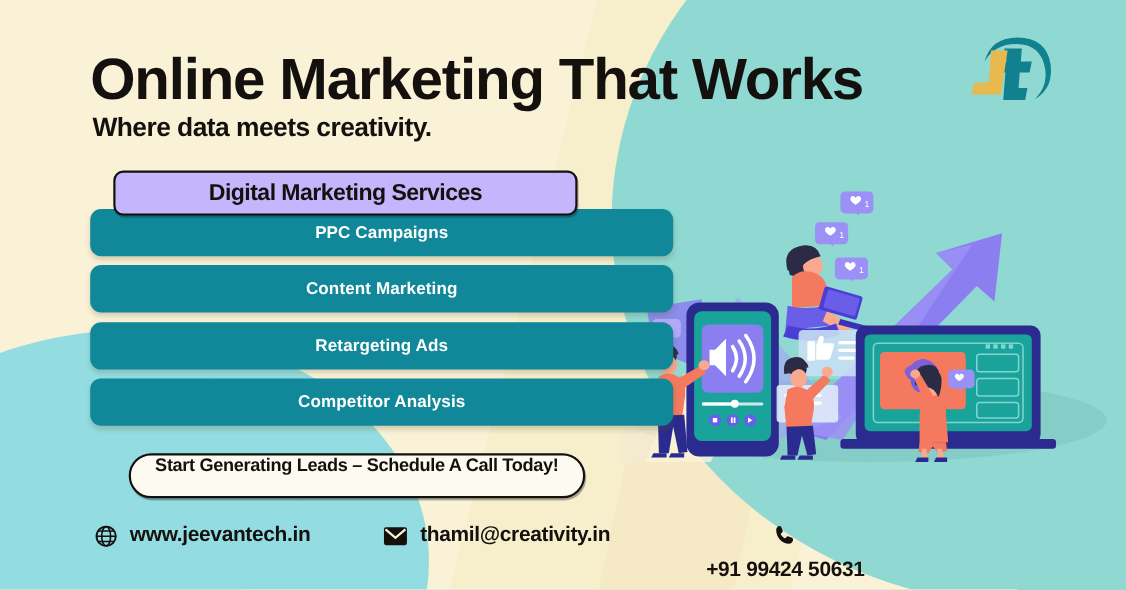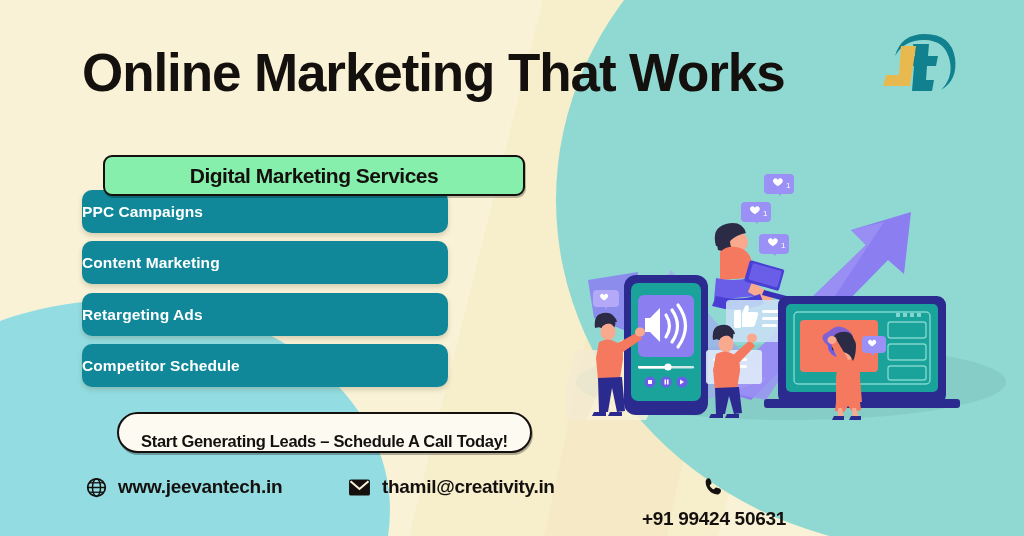--- a/index.html
+++ b/index.html
@@ -27,42 +27,42 @@
   .headline{position:absolute;left:82px;top:42px;font-size:53px;font-weight:bold;
     color:#14100e;letter-spacing:-1.1px;white-space:nowrap;}
   .subhead{position:absolute;left:84px;top:103px;font-size:24px;font-weight:bold;
     color:#14100e;letter-spacing:-.5px;white-space:nowrap;}
 
   
   .logo{position:absolute;left:865px;top:30px;width:104px;height:72px;}
 
   
   .svc-title{position:absolute;left:103px;top:155px;width:418px;height:37px;
-    background:#86efac;border:2.5px solid #14100e;border-radius:9px;
+    background:#c4b5fd;border:2.5px solid #14100e;border-radius:9px;
     display:flex;align-items:center;justify-content:center;z-index:6;
     box-shadow:1px 2px 0 rgba(0,0,0,.25);}
   .svc-title span{font-size:21px;font-weight:bold;color:#14100e;letter-spacing:-.5px;}
 
-  .pill{position:absolute;left:82px;width:366px;height:43px;background:#11889a;
-    border-radius:10px;display:flex;align-items:center;justify-content:flex-start;
+  .pill{position:absolute;left:82px;width:530px;height:43px;background:#11889a;
+    border-radius:10px;display:flex;align-items:center;justify-content:center;
     box-shadow:0 3px 5px rgba(90,80,40,.22);}
   .pill span{font-size:15.5px;font-weight:bold;color:#ffffff;letter-spacing:.1px;}
   .pill .fold-l{position:absolute;left:0px;top:-9px;width:36px;height:16px;
     background:#0c6d7c;border-radius:8px 8px 2px 2px;z-index:-1;}
   .pill .fold-r{position:absolute;right:0px;bottom:-9px;width:36px;height:16px;
     background:#0c6d7c;border-radius:2px 2px 8px 8px;z-index:-1;}
   .pill.p0{top:190px;}
   .pill.p1{top:241px;}
   .pill.p2{top:293px;}
   .pill.p3{top:344px;}
 
   
   .cta{position:absolute;left:117px;top:412px;height:37px;padding:0 22px;
     background:#fdfaf2;border:2.5px solid #14100e;border-radius:21px;
-    display:flex;align-items:flex-end;justify-content:center;
+    display:flex;align-items:flex-start;justify-content:center;
     box-shadow:1px 2px 0 rgba(0,0,0,.3);}
   .cta span{font-size:16.5px;font-weight:bold;color:#14100e;letter-spacing:-.3px;white-space:nowrap;}
 
   
   .contact{position:absolute;display:flex;align-items:center;gap:11px;}
   .contact .txt{font-size:19px;font-weight:bold;color:#14100e;letter-spacing:-.3px;white-space:nowrap;}
   .c-web{left:86px;top:476px;}
   .c-mail{left:348px;top:476px;}
   .c-phone{left:642px;top:476px;flex-direction:column;}
   .ico{display:block;}
@@ -221,20 +221,21 @@
       <ellipse cx="266" cy="190" rx="4.5" ry="4" fill="#f9a98e"></ellipse>
       <path d="M270 252 l24 0 l1 8 l-8 2 l-5-6 l-4 6 l-9 -1 z" fill="#f4795e"></path>
       <path d="M272 258 l4 0 l2 10 l-6 1 z" fill="#f9a98e"></path>
       <path d="M286 258 l4 0 l3 10 l-6 1 z" fill="#f9a98e"></path>
       <path d="M268 266 l10 0 l0 4 l-12 0 z" fill="#2a2a8f"></path>
       <path d="M285 266 l10 0 l0 4 l-12 0 z" fill="#2a2a8f"></path>
     </g>
   </svg>
 
   <div class="headline">Online Marketing That Works</div>
+  <div class="subhead">Where data meets creativity.</div>
 
   <svg class="logo" viewBox="0 0 104 72">
     <path d="M30 26 q6-22 30-22 q26 0 30 24 q3 22-14 32 q12-12 9-28 q-4-22-26-22 q-20 0-29 16z" fill="#11818f"></path>
     <path d="M48 14 l16 0 l-1 12 l10 0 l-2 10 l-9 0 l-1 14 l8 0 l-2 11 l-20 0 l2-25 l-7 0 l2-10 l6 0 z" fill="#11818f"></path>
     <path d="M36 16 l15 0 l-6 40 l-27 0 l3-11 l13 0 z" fill="#e8b94e"></path>
   </svg>
 
   <div class="svc-title">
     <span>Digital Marketing Services</span>
   </div>
@@ -250,21 +251,21 @@
     <span>Content Marketing</span>
   </div>
   <div class="pill p2">
     <div class="fold-l"></div>
     <div class="fold-r"></div>
     <span>Retargeting Ads</span>
   </div>
   <div class="pill p3">
     <div class="fold-l"></div>
     <div class="fold-r"></div>
-    <span>Competitor Schedule</span>
+    <span>Competitor Analysis</span>
   </div>
 
   <div class="cta">
     <span>Start Generating Leads – Schedule A Call Today!</span>
   </div>
 
   <div class="contact c-web">
     <svg class="ico" width="21" height="21" viewBox="0 0 24 24">
       <circle cx="12" cy="12" r="10" fill="none" stroke="#14100e" stroke-width="2"></circle>
       <ellipse cx="12" cy="12" rx="4.6" ry="10" fill="none" stroke="#14100e" stroke-width="1.7"></ellipse>

